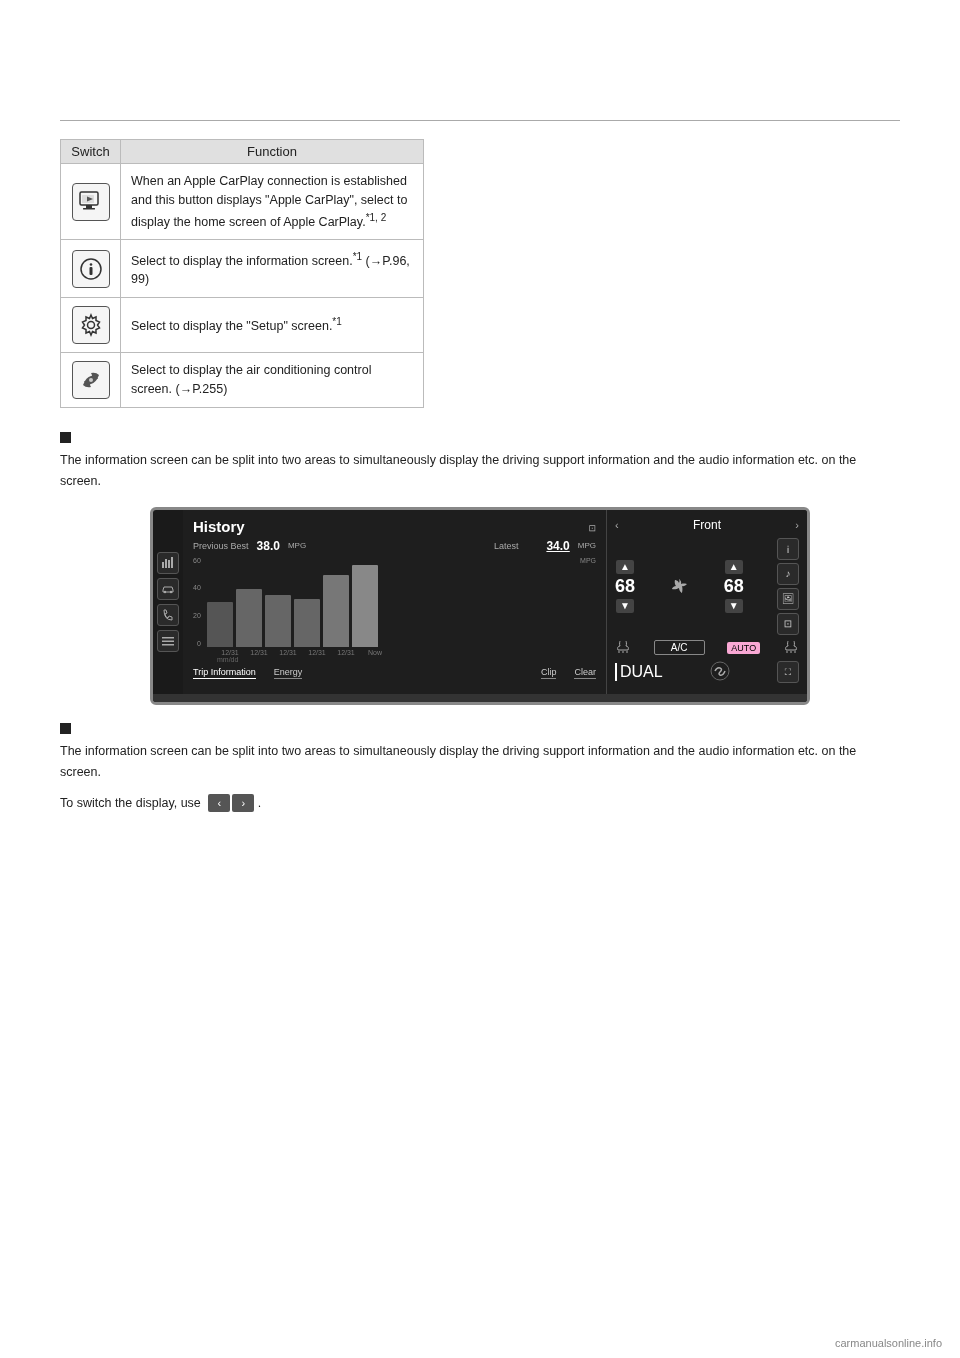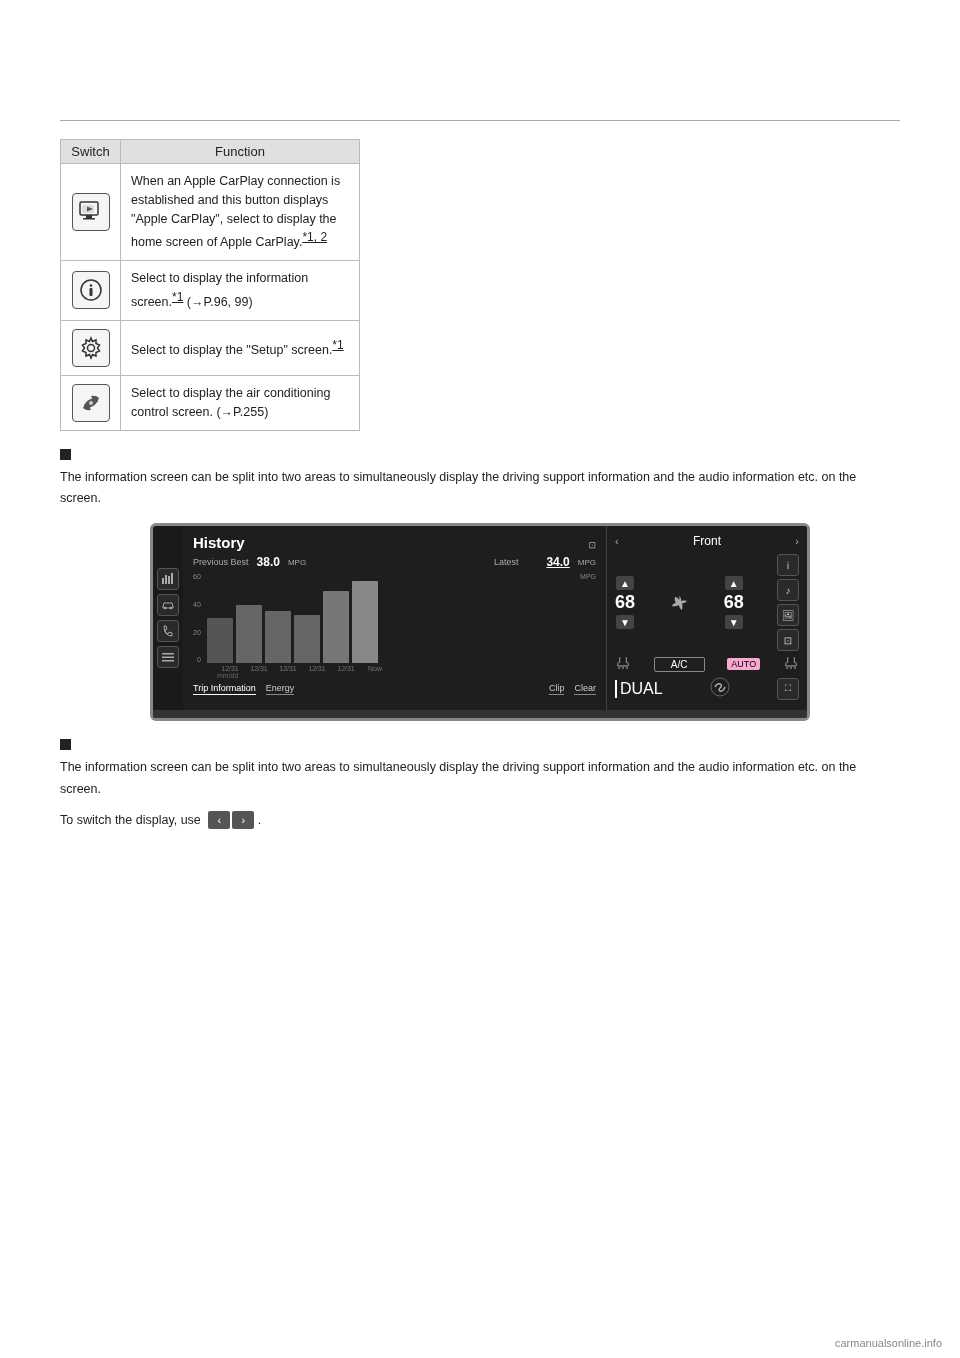--- a/index.html
+++ b/index.html
@@ -23,22 +23,22 @@
     
     .top-rule {
       border: none;
       border-top: 1.5px solid #aaa;
       margin-bottom: 18px;
     }
 
     
     .switch-table {
       border-collapse: collapse;
-      width: 300px;
-      margin-bottom: 18px;
+      width: 364px;
+      margin-bottom: 24px;
       border: 1px solid #ccc;
     }
     .switch-table th {
       background: #e0e0e0;
       border: 1px solid #bbb;
       padding: 4px 10px;
       font-size: 13px;
       font-weight: normal;
       text-align: center;
     }
@@ -120,21 +120,21 @@
       font-size: 12px;
       font-weight: bold;
     }
     .stat-unit {
       color: #aaa;
       font-size: 8px;
     }
 
     .history-bottom-tabs {
       display: flex;
-      gap: 10px;
+      gap: 18px;
       margin-top: 4px;
       align-items: center;
     }
     .hist-tab {
       color: #ccc;
       font-size: 9px;
       border-bottom: 1px solid #888;
       padding-bottom: 1px;
     }
     .hist-tab.active {
@@ -297,23 +297,22 @@
 
     .watermark {
       position: fixed;
       bottom: 9px;
       right: 18px;
       color: #888;
       font-size: 11px;
     }
 
     sup {
-      font-size: 12px;
+      font-size: 10px;
       vertical-align: super;
-      text-decoration: underline;
     }
   </style>
 </head>
 <body>
 
 <div class="page-container">
 
   <hr class="top-rule">
 
   <table class="switch-table">

